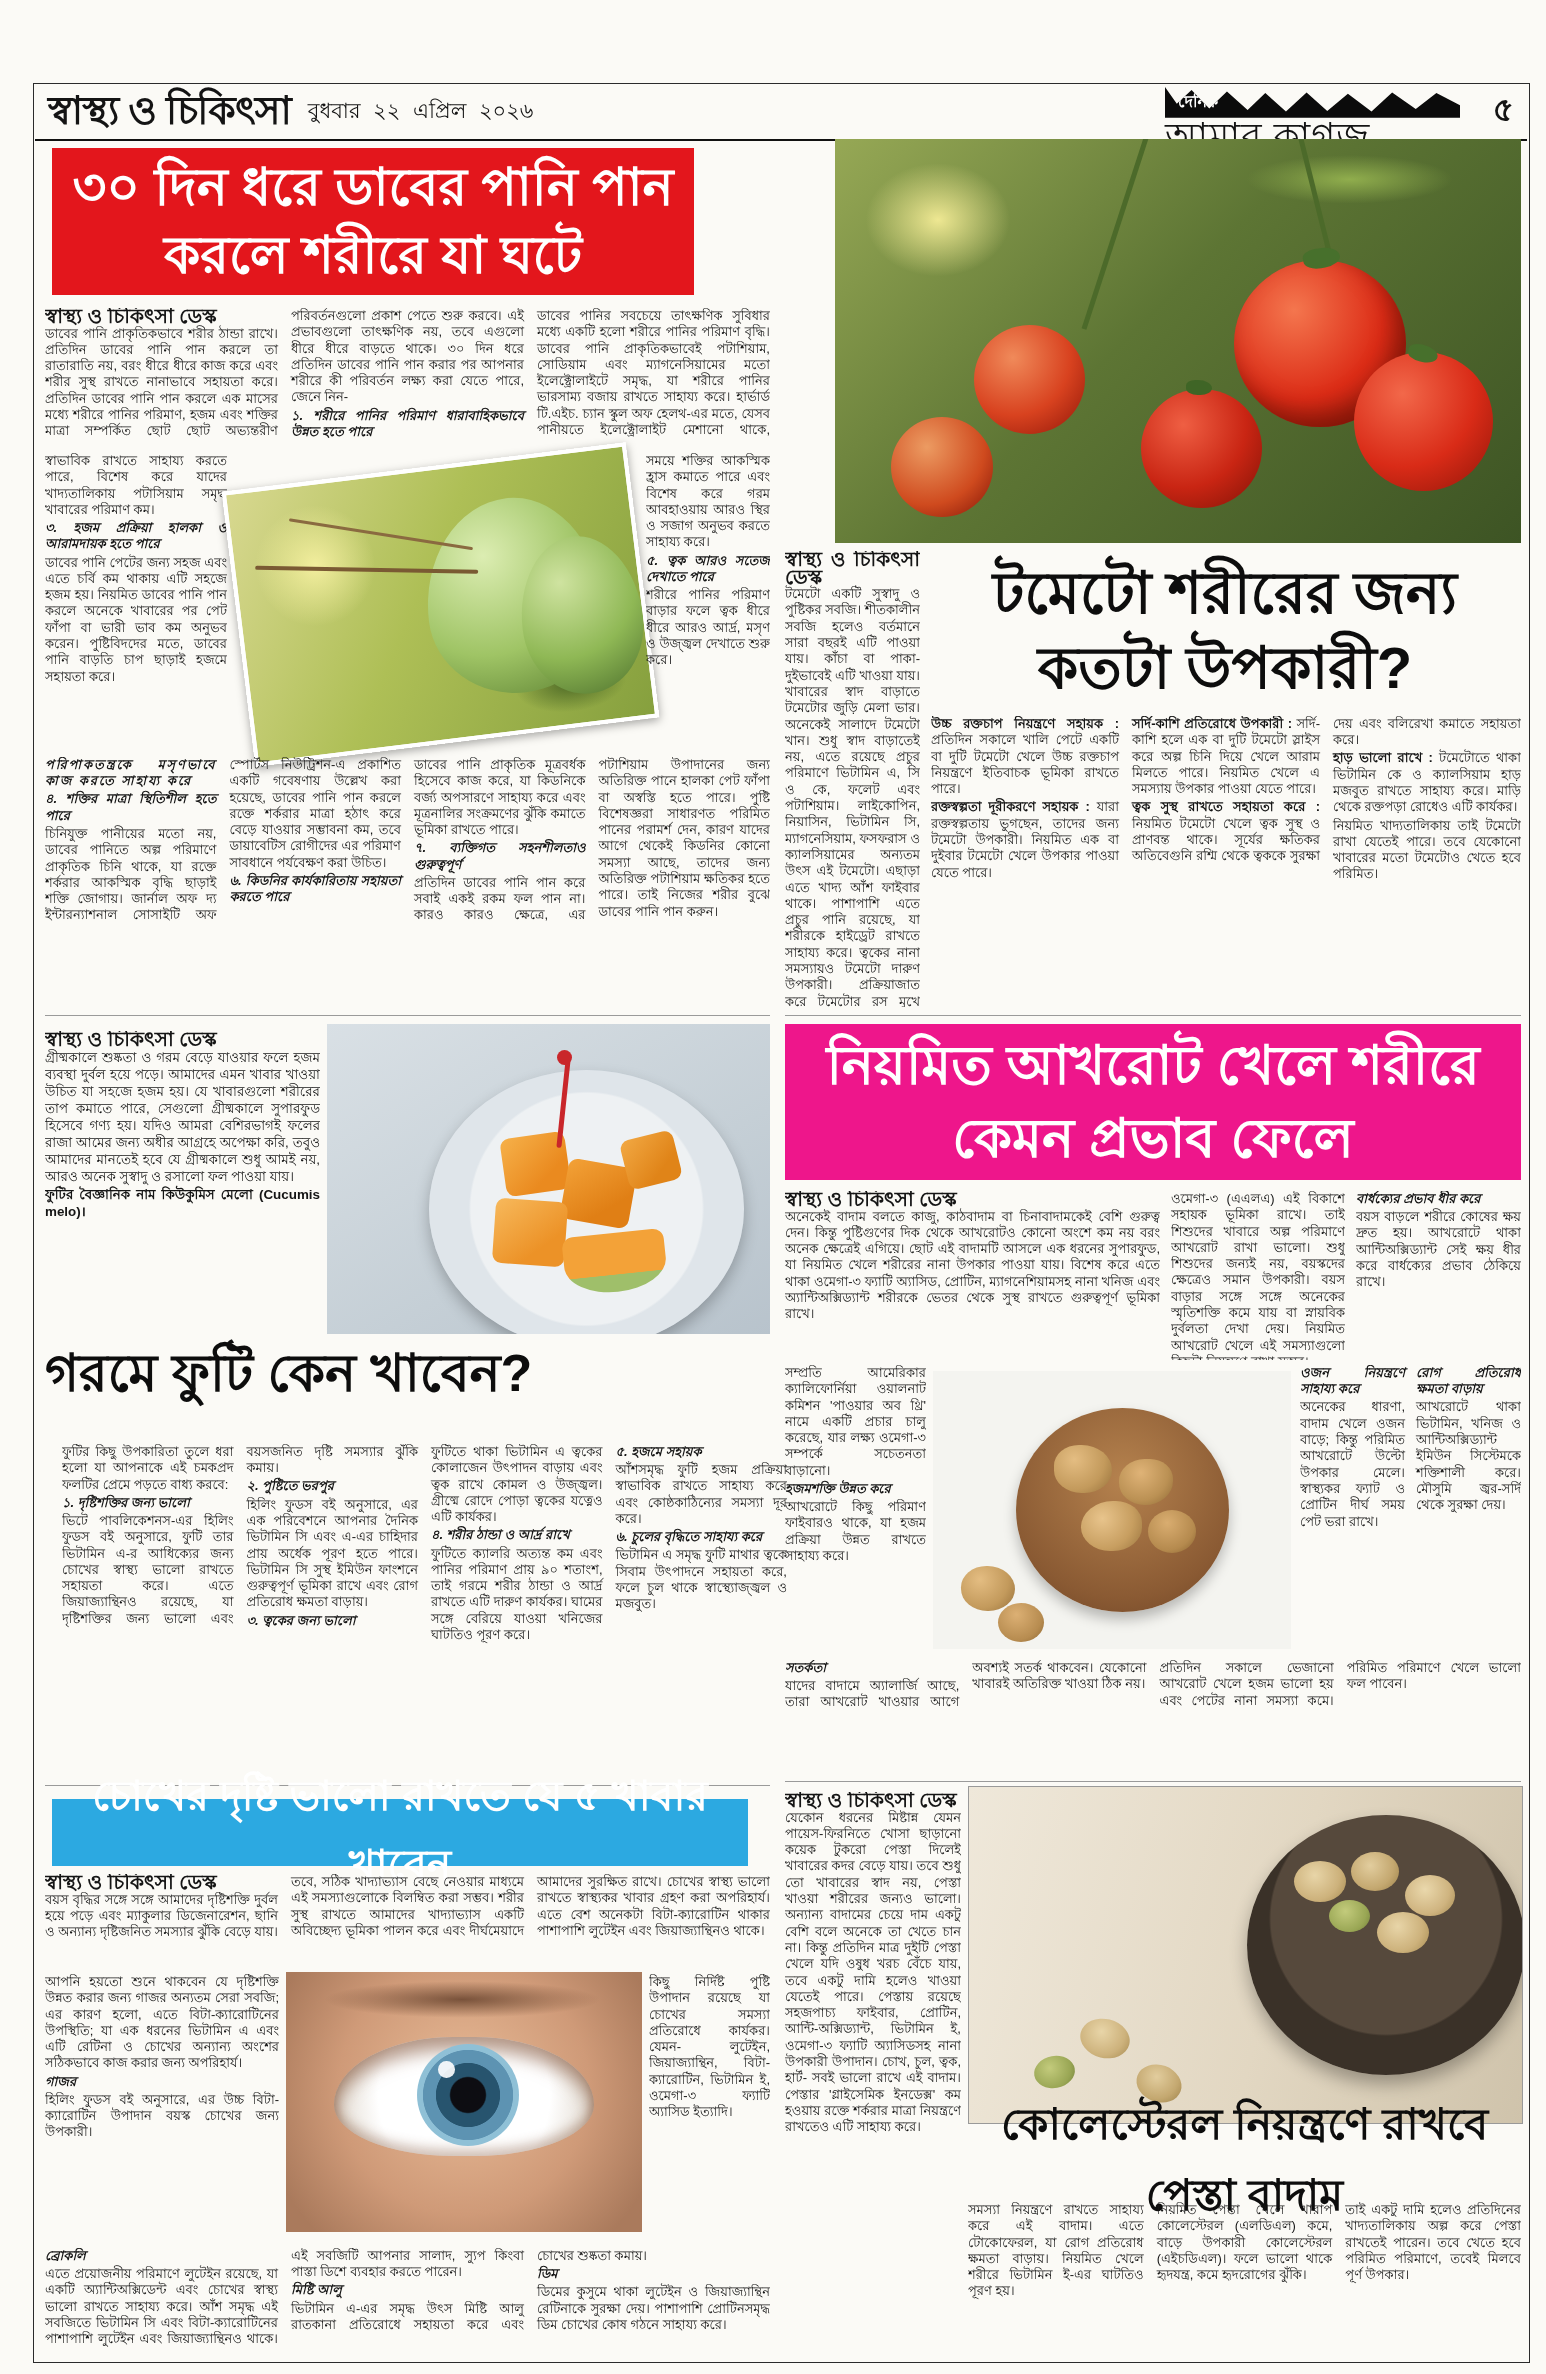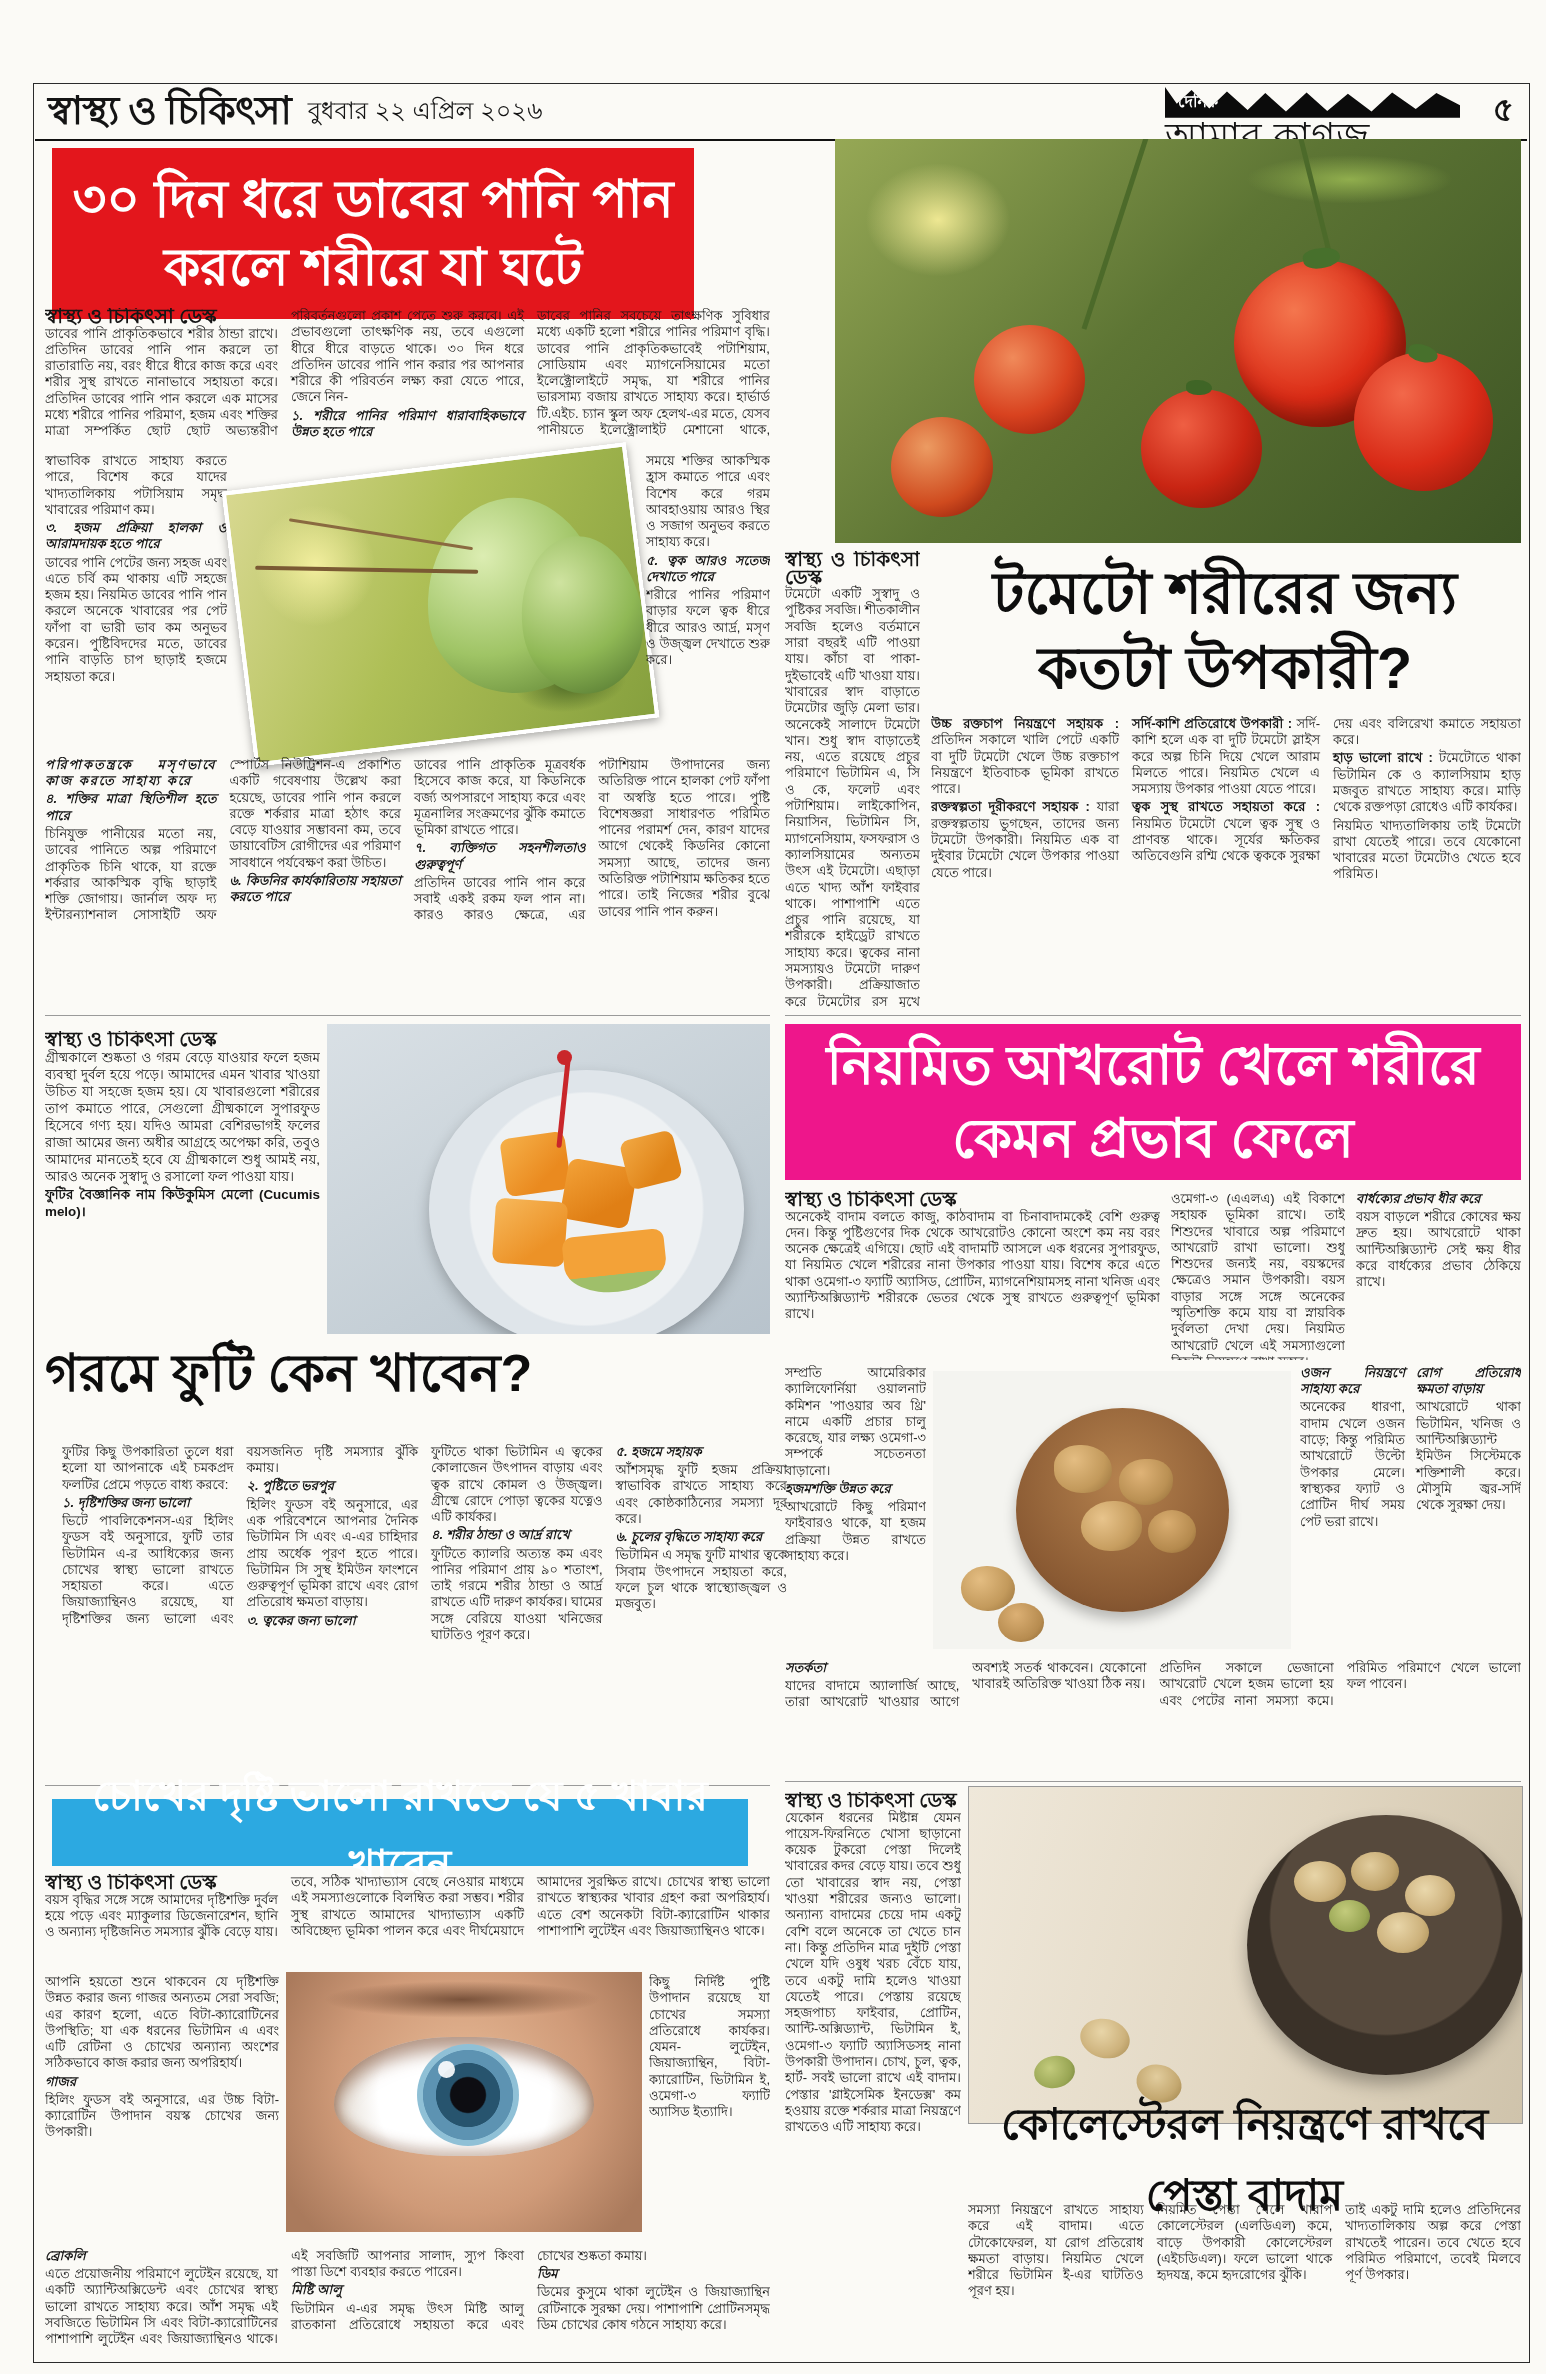--- a/index.html
+++ b/index.html
@@ -2,21 +2,21 @@
 <html style="font-size:15px"><head>
 <meta charset="utf-8">
 <style>
   html,body{margin:0;padding:0;background:#e8e6e1;}
   .page{position:relative;width:1546px;height:2375px;background:#fbfaf6;
         font-family:"Liberation Sans","DejaVu Sans",sans-serif;color:#141414;overflow:hidden;}
   .abs{position:absolute;}
   .frame{border:1.9px solid #2b2b2b;}
   
   .hdr-title{font-size:39px;font-weight:bold;letter-spacing:-0.9px;}
-  .hdr-date{font-size:24px;margin-left:16.7px;}
+  .hdr-date{font-size:21px;margin-left:16.7px;font-family:Liberation Mono, monospace;}
   .mast-band{background:#0b0b0b;color:#fff;font-size:16px;font-weight:bold;
              padding:1.9px 13px;display:inline-block;
              clip-path:polygon(0 0,4% 55%,9% 10%,15% 70%,21% 15%,28% 75%,34% 20%,41% 80%,48% 18%,55% 78%,62% 22%,70% 80%,77% 18%,85% 72%,92% 20%,100% 60%,100% 100%,0 100%);}
   .mast-name{font-size:37px;font-weight:normal;letter-spacing:0.9px;line-height:1;}
   .mast-en{font-family:"Liberation Serif","DejaVu Serif",serif;font-size:14px;font-weight:bold;}
   .pg-num{font-size:33px;font-weight:bold;}
   
   .banner{display:flex;align-items:center;justify-content:center;text-align:center;
           font-weight:bold;color:#fff;}
   .hl-black{display:flex;align-items:center;justify-content:flex-start;text-align:center;font-weight:bold;color:#0d0d0d;}
@@ -41,21 +41,21 @@
     <span class="hdr-date">বুধবার ২২ এপ্রিল ২০২৬</span>
     <span style="flex:1;"></span>
     <span class="abs" style="right:56px;top:1.9px;width:306px;text-align:left;">
       <span class="mast-band" style="width:269px;">দৈনিক</span><br>
       <span class="mast-name">আমার কাগজ</span><br>
       <span class="mast-en" style="display:block;text-align:right;">The Daily Amar Kagoj</span>
     </span>
     <span class="pg-num" style="margin-right:13px;">৫</span>
   </div>
 
-  <div class="abs banner" style="left:52px;top:148px;width:616px;height:147px;background:#e3161c;font-size:52px;line-height:1.3;padding:12px 13px;">
+  <div class="abs banner" style="left:52px;top:148px;width:616px;height:147px;background:#e3161c;font-size:52px;line-height:1.3;padding:0 13px;">
     <span>৩০ দিন ধরে ডাবের পানি পান করলে শরীরে যা ঘটে</span>
   </div>
 
   <div class="abs bt" style="left:45px;top:308px;width:725px;height:141px;column-count:3;column-gap:13px;">
     <div class="by">স্বাস্থ্য ও চিকিৎসা ডেস্ক</div>
     <p class="seg">ডাবের পানি প্রাকৃতিকভাবে শরীর ঠান্ডা রাখে। প্রতিদিন ডাবের পানি পান করলে তা রাতারাতি নয়, বরং ধীরে ধীরে কাজ করে এবং শরীর সুস্থ রাখতে নানাভাবে সহায়তা করে। প্রতিদিন ডাবের পানি পান করলে এক মাসের মধ্যে শরীরে পানির পরিমাণ, হজম এবং শক্তির মাত্রা সম্পর্কিত ছোট ছোট অভ্যন্তরীণ পরিবর্তনগুলো প্রকাশ পেতে শুরু করবে। এই প্রভাবগুলো তাৎক্ষণিক নয়, তবে এগুলো ধীরে ধীরে বাড়তে থাকে। ৩০ দিন ধরে প্রতিদিন ডাবের পানি পান করার পর আপনার শরীরে কী পরিবর্তন লক্ষ্য করা যেতে পারে, জেনে নিন-</p>
     <p class="seg bh">১. শরীরে পানির পরিমাণ ধারাবাহিকভাবে উন্নত হতে পারে</p>
     <p class="seg">ডাবের পানির সবচেয়ে তাৎক্ষণিক সুবিধার মধ্যে একটি হলো শরীরে পানির পরিমাণ বৃদ্ধি। ডাবের পানি প্রাকৃতিকভাবেই পটাশিয়াম, সোডিয়াম এবং ম্যাগনেসিয়ামের মতো ইলেক্ট্রোলাইটে সমৃদ্ধ, যা শরীরে পানির ভারসাম্য বজায় রাখতে সাহায্য করে। হার্ভার্ড টি.এইচ. চ্যান স্কুল অফ হেলথ-এর মতে, যেসব পানীয়তে ইলেক্ট্রোলাইট মেশানো থাকে, সেগুলো সাধারণ পানির চেয়ে ভালোভাবে হাইড্রেশন বজায় রাখতে পারে, বিশেষ করে উষ্ণ আবহাওয়ায়।</p>
   </div>
 

